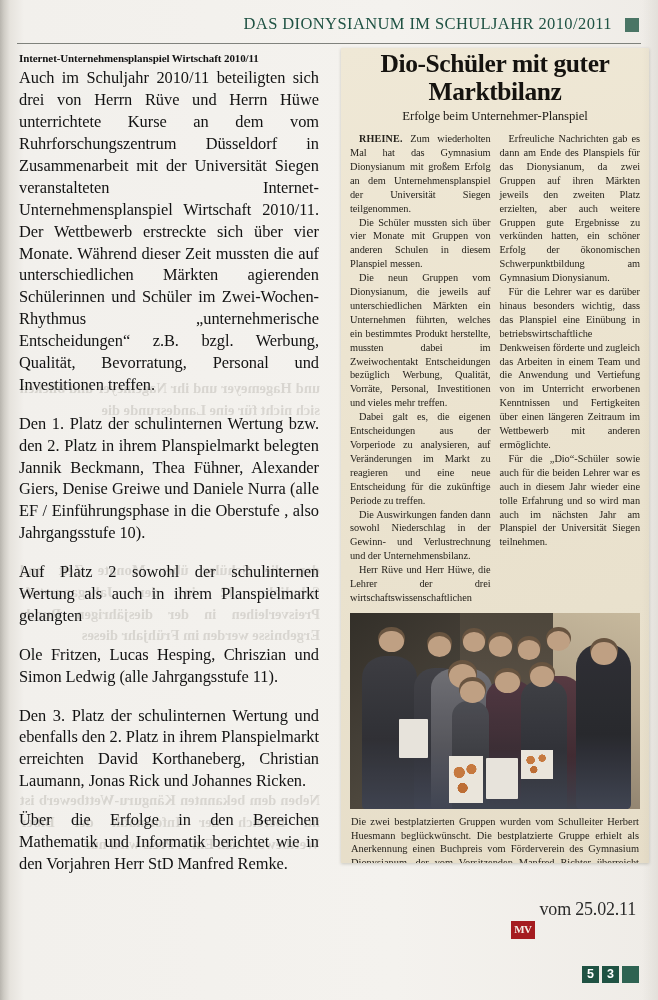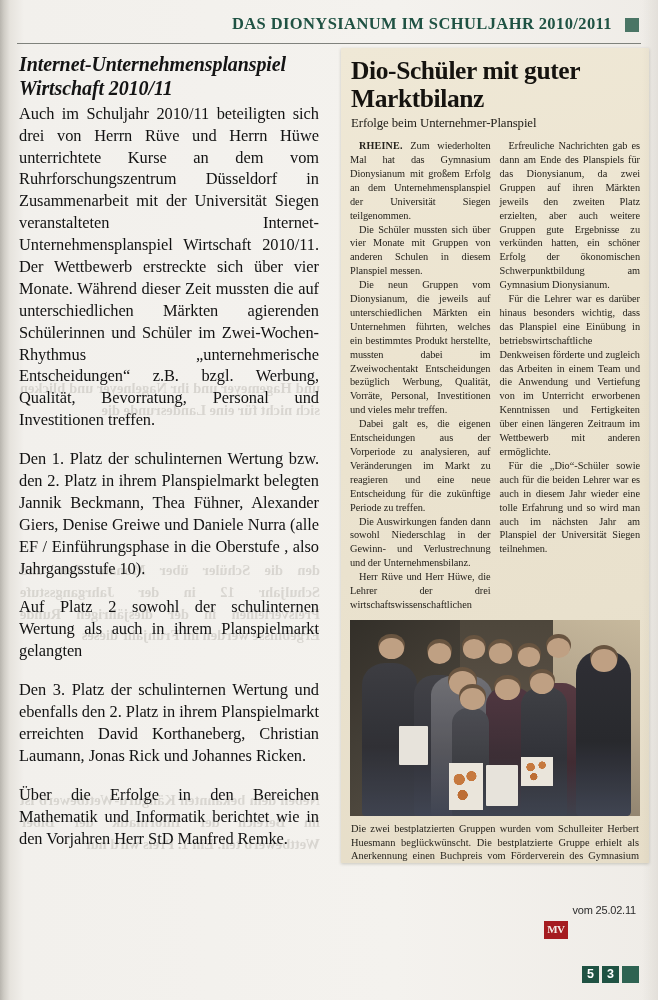--- a/index.html
+++ b/index.html
@@ -42,21 +42,21 @@
     position: absolute;
     left: 0; right: 0;
     top: 14px;
     height: 30px;
   }
   #header-title {
     position: absolute;
     right: 46px;
     top: 0;
     font-family: "Liberation Serif", serif;
-    font-weight: bold;
+    font-weight: normal;
     font-size: 16.5px;
     letter-spacing: 0.4px;
     color: #1f5243;
     white-space: nowrap;
   }
   #header-square {
     position: absolute;
     right: 19px;
     top: 4px;
     width: 14px;
@@ -76,22 +76,21 @@
   
   #left-col {
     position: absolute;
     left: 19px;
     top: 52px;
     width: 300px;
   }
   #article-heading {
     font-family: "Liberation Serif", serif;
     font-weight: bold;
-    font-style: italic;
-    font-size: 20px;
+    font-size: 11px;
     line-height: 1.22;
     color: #141414;
     margin: 0 0 2px 0;
     letter-spacing: -0.1px;
   }
   .art-p {
     font-family: "Liberation Serif", serif;
     font-size: 16.4px;
     line-height: 1.335;
     color: #121212;
@@ -125,21 +124,22 @@
     position: absolute;
     left: 341px;
     top: 48px;
     width: 308px;
     height: 815px;
     background: linear-gradient(165deg, #efe8d6 0%, #ece4d0 35%, #e9e1cd 70%, #e6ddc8 100%);
     box-shadow: 0 1px 3px rgba(90,85,70,.28);
     overflow: hidden;
   }
   #clip-head {
-    padding: 9px 10px 0 10px;
+    padding: 2px 10px 0 10px;
+    text-align: center;
   }
   #clip-headline {
     font-family: "Liberation Serif", serif;
     font-weight: bold;
     font-size: 25.5px;
     line-height: 1.08;
     color: #15130f;
     letter-spacing: -0.4px;
     margin: 0;
   }
@@ -206,22 +206,22 @@
     color: #f4ece6;
     font-family: "Liberation Serif", serif;
     font-weight: bold;
     font-size: 11px;
     line-height: 1;
     padding: 3px 3px 3.5px 3px;
     letter-spacing: -0.5px;
     margin-top: 40px;
   }
   #mv-date {
-    font-family: Liberation Sans, sans-serif;
-    font-size: 11px;
+    font-family: Liberation Serif, serif;
+    font-size: 18px;
     color: #2b2b2b;
     letter-spacing: -0.2px;
   }
 
   
   #folio {
     position: absolute;
     right: 19px;
     bottom: 17px;
     display: flex;
@@ -299,20 +299,21 @@
 
   <div class="ghost" style="top:378px;">und Hagemeyer und ihr Nagelneyer und blicken sich nicht für eine Landesrunde die</div>
   <div class="ghost" style="top:560px;">den die Schüler über Monate Zeit und Schuljahr 12 in der Jahrgangsstufe Preisverleihen in der diesjährigen Runde Ergebnisse werden im Frühjahr dieses</div>
   <div class="ghost" style="top:790px;">Neben dem bekannten Känguru-Wettbewerb ist im Bereich der Informatik der Biber Wettbewerb teil. Ein 1. Preis wird nur</div>
 
   <div id="left-col">
     <h2 id="article-heading">Internet-Unternehmensplanspiel Wirtschaft 2010/11</h2>
     <p class="art-p">Auch im Schuljahr 2010/11 beteiligten sich drei von Herrn Rüve und Herrn Hüwe unterrichtete Kurse an dem vom Ruhrforschungszentrum Düsseldorf in Zusammenarbeit mit der Universität Siegen veranstalteten Internet-Unternehmensplanspiel Wirtschaft 2010/11. Der Wettbewerb erstreckte sich über vier Monate. Während dieser Zeit mussten die auf unterschiedlichen Märkten agierenden Schülerinnen und Schüler im Zwei-Wochen-Rhythmus „unternehmerische Entscheidungen“ z.B. bzgl. Werbung, Qualität, Bevorratung, Personal und Investitionen treffen.</p>
     <p class="art-p">Den 1. Platz der schulinternen Wertung bzw. den 2. Platz in ihrem Planspielmarkt belegten Jannik Beckmann, Thea Fühner, Alexander Giers, Denise Greiwe und Daniele Nurra (alle EF / Einführungsphase in die Oberstufe , also Jahrgangsstufe 10).</p>
     <p class="art-p">Auf Platz 2 sowohl der schulinternen Wertung als auch in ihrem Planspielmarkt gelangten</p>
+    <p class="art-p">Ole Fritzen, Lucas Hesping, Chriszian und Simon Ledwig (alle Jahrgangsstufe 11).</p>
     <p class="art-p">Den 3. Platz der schulinternen Wertung und ebenfalls den 2. Platz in ihrem Planspielmarkt erreichten David Korthaneberg, Christian Laumann, Jonas Rick und Johannes Ricken.</p>
     <p class="art-p">Über die Erfolge in den Bereichen Mathematik und Informatik berichtet wie in den Vorjahren Herr StD Manfred Remke.</p>
   </div>
 
   <div id="clipping">
 
     <div id="clip-head">
       <h1 id="clip-headline">Dio-Schüler mit guter Marktbilanz</h1>
       <p id="clip-subhead">Erfolge beim Unternehmer-Planspiel</p>
     </div>

